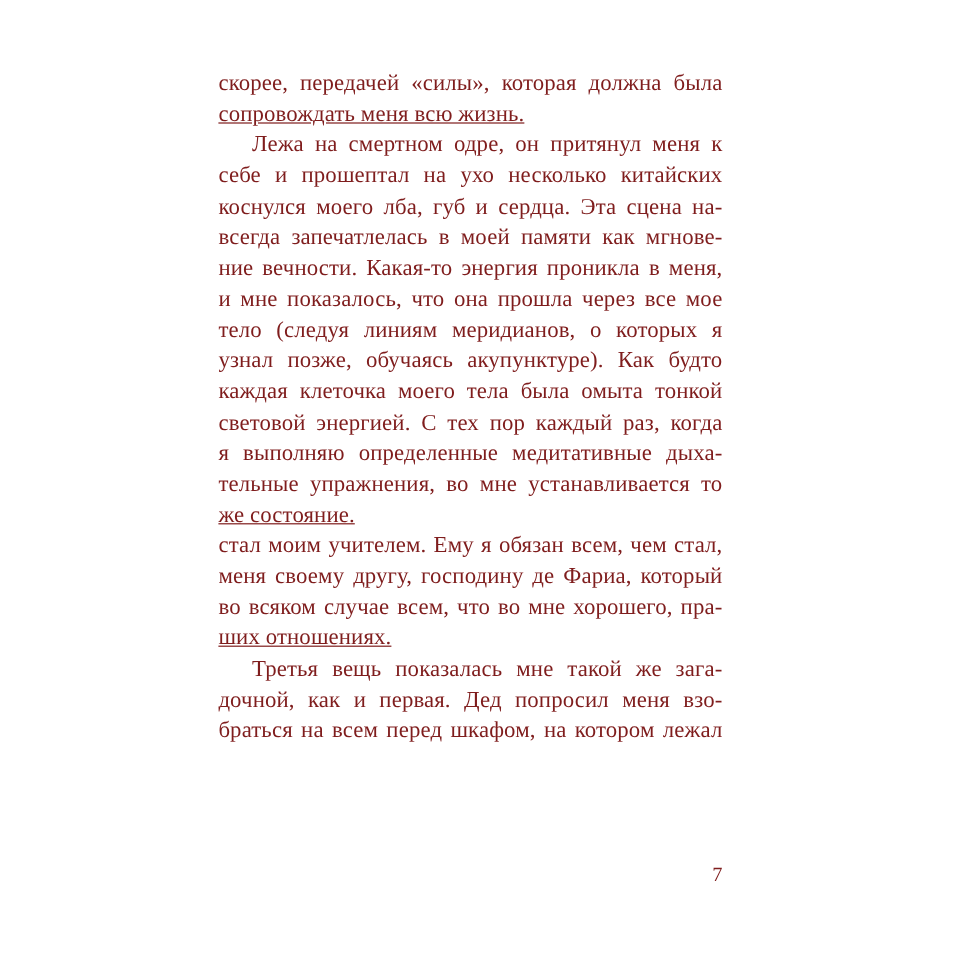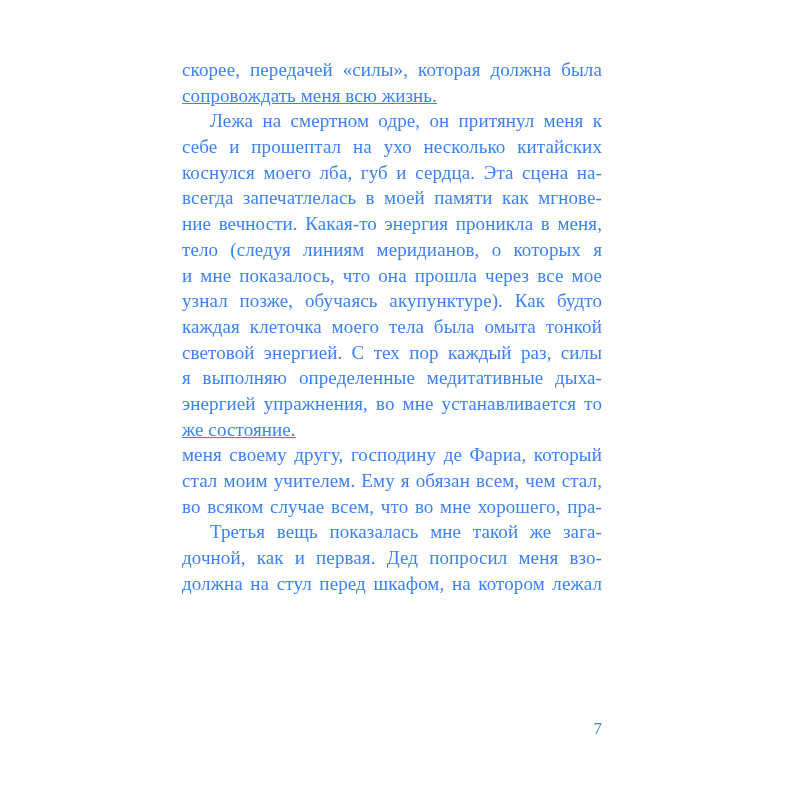--- a/index.html
+++ b/index.html
@@ -43,40 +43,41 @@
     top: 718px;
     width: 420px;
     text-align: right;
     font-size: 17px;
     line-height: 22px;
   }
 </style>
 </head>
 <body style="background: rgb(255, 255, 255);">
 
-<div class="book-page" style="color: #3b82f6;">
+<div class="book-page" style="color: #7f1d1d;">
   <div class="text-block">
       <div class="text-line">скорее, передачей «силы», которая должна была</div>
       <div class="text-line para-end">сопровождать меня всю жизнь.</div>
       <div class="text-line indent">Лежа на смертном одре, он притянул меня к</div>
       <div class="text-line">себе и прошептал на ухо несколько китайских</div>
       <div class="text-line">коснулся моего лба, губ и сердца. Эта сцена на-</div>
       <div class="text-line">всегда запечатлелась в моей памяти как мгнове-</div>
       <div class="text-line">ние вечности. Какая-то энергия проникла в меня,</div>
+      <div class="text-line">и мне показалось, что она прошла через все мое</div>
       <div class="text-line">тело (следуя линиям меридианов, о которых я</div>
-      <div class="text-line">и мне показалось, что она прошла через все мое</div>
       <div class="text-line">узнал позже, обучаясь акупунктуре). Как будто</div>
       <div class="text-line">каждая клеточка моего тела была омыта тонкой</div>
-      <div class="text-line">световой энергией. С тех пор каждый раз, силы</div>
+      <div class="text-line">световой энергией. С тех пор каждый раз, когда</div>
       <div class="text-line">я выполняю определенные медитативные дыха-</div>
-      <div class="text-line">энергией упражнения, во мне устанавливается то</div>
+      <div class="text-line">тельные упражнения, во мне устанавливается то</div>
       <div class="text-line para-end">же состояние.</div>
+      <div class="text-line">стал моим учителем. Ему я обязан всем, чем стал,</div>
       <div class="text-line">меня своему другу, господину де Фариа, который</div>
-      <div class="text-line">стал моим учителем. Ему я обязан всем, чем стал,</div>
       <div class="text-line">во всяком случае всем, что во мне хорошего, пра-</div>
+      <div class="text-line para-end">ших отношениях.</div>
       <div class="text-line indent">Третья вещь показалась мне такой же зага-</div>
       <div class="text-line">дочной, как и первая. Дед попросил меня взо-</div>
-      <div class="text-line">должна на стул перед шкафом, на котором лежал</div>
+      <div class="text-line">браться на всем перед шкафом, на котором лежал</div>
     </div>
   <div class="page-footer">
     <span>7</span>
   </div>
 </div>
 
 </body></html>

